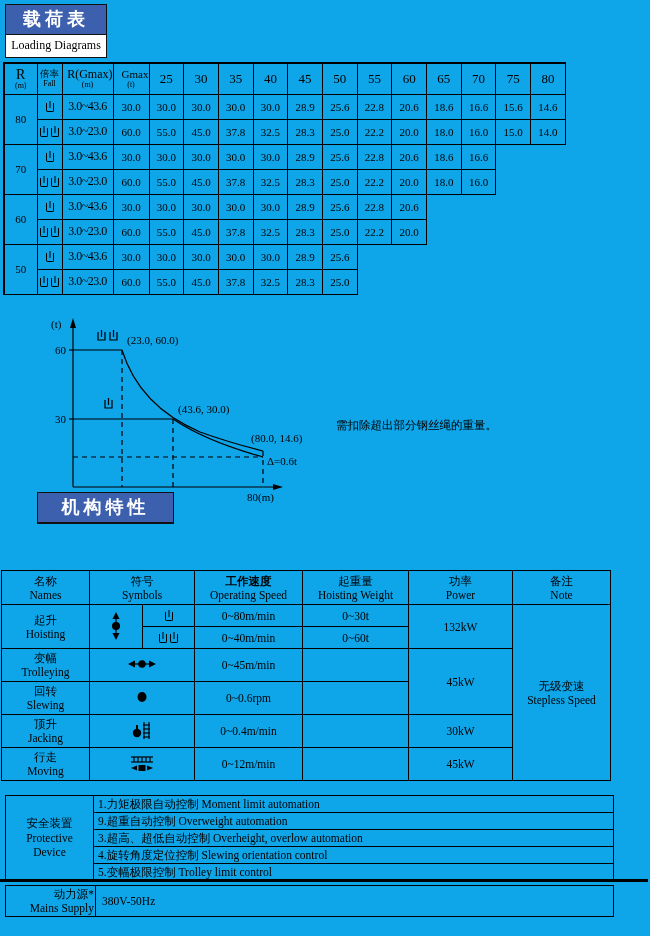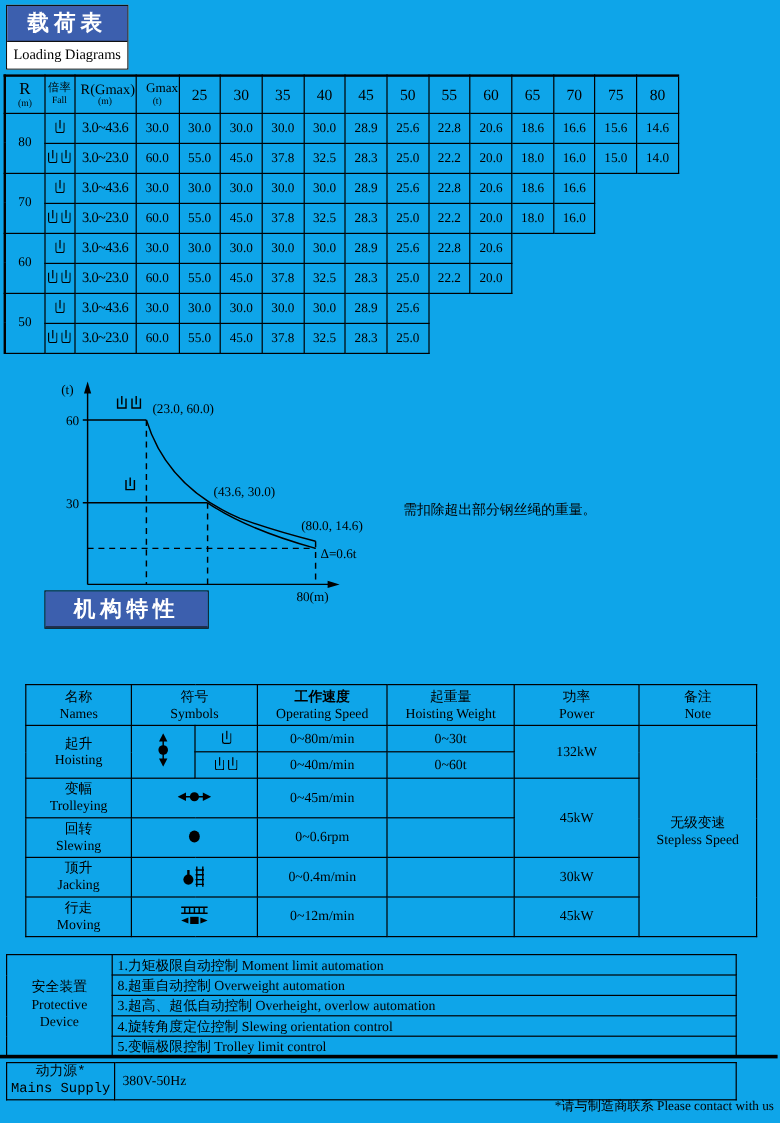--- a/index.html
+++ b/index.html
@@ -29,36 +29,36 @@
   .u{display:inline-block;width:6px;height:8px;border:1px solid #000;border-top:none;
      border-radius:0 0 2px 2px;position:relative;margin:0 1.5px;vertical-align:middle;}
   .u::after{content:"";position:absolute;left:50%;top:-2px;transform:translateX(-50%);
      width:1px;height:7px;background:#000;}
   
   .chart-svg{position:absolute;left:5px;top:312px;}
   .chart-svg text{font-family:"Liberation Serif","DejaVu Serif",serif;font-size:11px;fill:#000;}
   .notes{position:absolute;left:336px;top:418px;width:308px;font-size:11.5px;line-height:15px;}
   .notes .en{margin-top:5px;font-size:11.5px;line-height:15.5px;}
   
-  .mech-table{position:absolute;left:21px;top:570px;width:609px;border:1.5px solid #000;}
+  .mech-table{position:absolute;left:1px;top:570px;width:609px;border:1.5px solid #000;}
   .mech-table th,.mech-table td{border:1px solid #000;text-align:center;font-weight:normal;
       font-size:11.5px;padding:0;}
   .mech-table thead tr{height:34px;}
   .tr-sub{height:22px;}
   .tr-std{height:33px;}
   .two-line div{line-height:14px;}
   
   .safety-table{position:absolute;left:5px;top:795px;width:609px;border:1.5px solid #000;}
   .safety-table td{border:1px solid #000;font-size:11.5px;padding:0 0 0 4px;height:16px;}
   .safety-table td.lbl{text-align:center;padding:0;line-height:14.5px;}
   
   .rule{position:absolute;left:0;top:879px;width:648px;height:3px;background:#000;}
   .mains-table{position:absolute;left:5px;top:885px;width:609px;border:1.5px solid #000;}
   .mains-table td{border:1px solid #000;font-size:11.5px;height:28px;}
-  .mains-table td.lbl{text-align:center;line-height:14px;width:90px;font-family:Liberation Mono, monospace;}
+  .mains-table td.lbl{text-align:right;line-height:14px;width:90px;}
   .mains-table td.val{padding-left:6px;text-align:left;}
   .footer{position:absolute;right:5px;top:914px;font-size:11px;text-align:right;}
   svg .ink{stroke:#000;fill:none;stroke-width:1.2;}
   svg .fill{fill:#000;stroke:none;}
 </style>
 </head>
 <body>
 
 <div class="page">
 
@@ -453,21 +453,21 @@
     <tbody>
       <tr>
         <td class="lbl" rowspan="5">
           <div>安全装置</div>
           <div>Protective</div>
           <div>Device</div>
         </td>
         <td>1.力矩极限自动控制  Moment limit automation</td>
       </tr>
       <tr>
-          <td>8.超重自动控制  Overweight automation</td>
+          <td>9.超重自动控制  Overweight automation</td>
         </tr>
       <tr>
           <td>3.超高、超低自动控制  Overheight, overlow automation</td>
         </tr>
       <tr>
           <td>4.旋转角度定位控制  Slewing orientation control</td>
         </tr>
       <tr>
           <td>5.变幅极限控制  Trolley limit control</td>
         </tr>
@@ -485,15 +485,14 @@
       <tr>
         <td class="lbl">
           <div>动力源*</div>
           <div>Mains Supply</div>
         </td>
         <td class="val">380V-50Hz</td>
       </tr>
     </tbody>
   </table>
 
-  <div class="footer">*请与制造商联系  Please contact with us</div>
 
 </div>
 
 </body></html>

